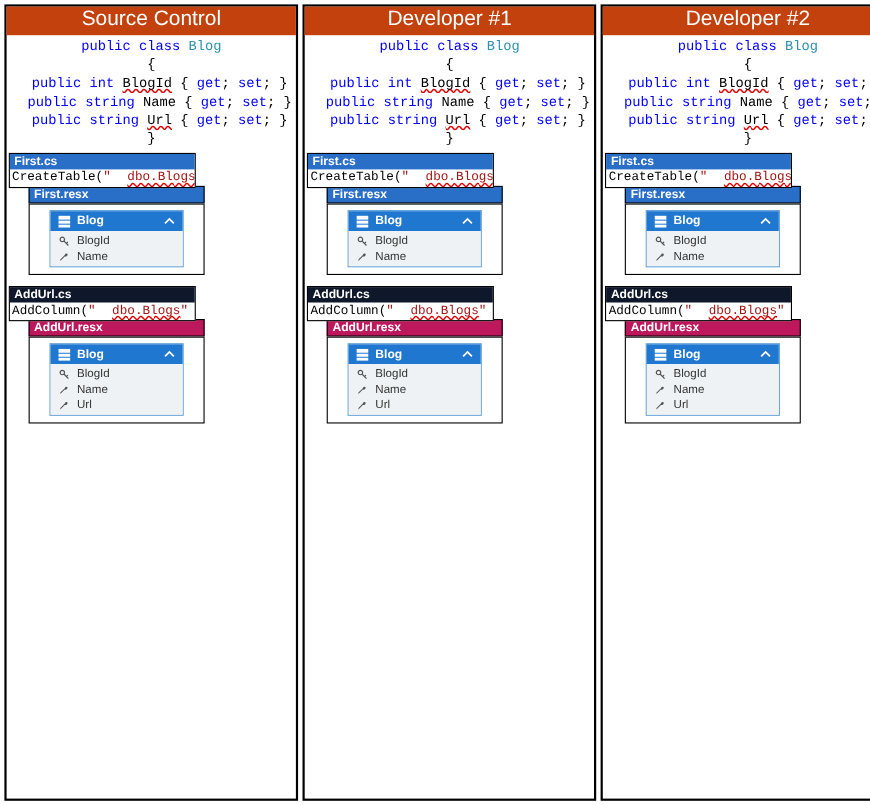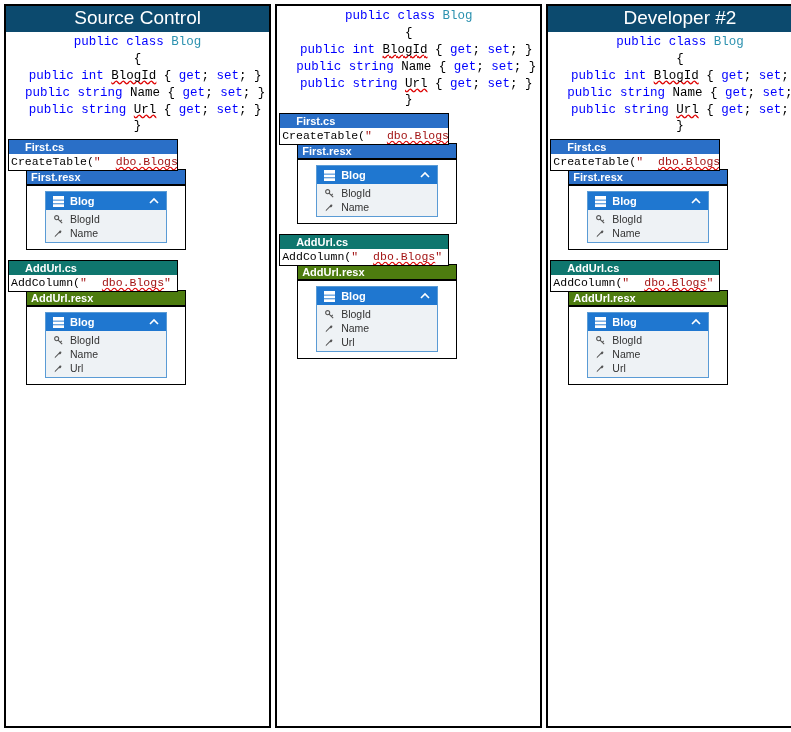--- a/index.html
+++ b/index.html
@@ -15,21 +15,21 @@
     gap: 4px;
   }
   .col {
     flex: 1 1 0;
     border: 2px solid #000;
     height: 724px;
     background: #fff;
     position: relative;
   }
   .col-header {
-    background: #0c4a6e;
+    background: #c2410c;
     color: #fff;
     font-size: 19px;
     text-align: center;
     padding: 1px 0 3px 0;
     font-weight: 400;
   }
   .code-area {
     font-family: Consolas, "Courier New", monospace;
     font-size: 12.5px;
     line-height: 1.35;
@@ -56,23 +56,23 @@
     background: #fff;
     position: relative;
   }
   .csfile + .resx-wrap { margin-top: -2px; }
   .csfile-title {
     background: #2a6fc7;
     color: #fff;
     font-family: Arial, sans-serif;
     font-size: 11px;
     font-weight: 700;
-    padding: 1px 16px;
-  }
-  .csfile-title.purple { background: #0f766e; }
+    padding: 1px 4px;
+  }
+  .csfile-title.purple { background: #0f172a; }
   .csfile-body {
     font-family: Consolas, "Courier New", monospace;
     font-size: 11.5px;
     padding: 1px 2px 2px 2px;
     white-space: nowrap;
     overflow: hidden;
   }
   .dbo {
     color: #a31515;
     text-decoration: underline wavy #d00;
@@ -89,21 +89,21 @@
   }
   .resx-title {
     background: #2a6fc7;
     color: #fff;
     font-family: Arial, sans-serif;
     font-size: 11px;
     font-weight: 700;
     padding: 1px 4px;
     border: 1px solid #000;
   }
-  .resx-title.purple { background: #4d7c0f; }
+  .resx-title.purple { background: #be185d; }
   .resx-card {
     border: 1px solid #000;
     background: #fff;
     padding: 5px 6px 6px 6px;
   }
   .designer {
     border: 1px solid #5a9bd5;
     background: #fff;
     font-family: "Segoe UI", Arial, sans-serif;
     font-size: 10.5px;
@@ -264,20 +264,21 @@
                   </div>
             </div>
           </div>
         </div>
       </div>
       </div>
     </div>
   </div>
 
   <div class="col">
+    <div class="col-header">Developer #1</div>
     <div class="code-area"><span class="kw">public</span> <span class="kw">class</span> <span class="typ">Blog</span>
 <span>{</span>
   <span class="kw">public</span> <span class="kw">int</span> <span class="squiggle">BlogId</span><span> { </span><span class="kw">get</span>; <span class="kw">set</span><span>; }</span>
   <span class="kw">public</span> <span class="kw">string</span> <span>Name</span><span> { </span><span class="kw">get</span>; <span class="kw">set</span><span>; }</span>
   <span class="kw">public</span> <span class="kw">string</span> <span class="squiggle">Url</span><span> { </span><span class="kw">get</span>; <span class="kw">set</span><span>; }</span>
 <span>}</span>
 </div>
     <div class="files-area">
       <div class="csfile">
         <div class="csfile-title">First.cs</div>

